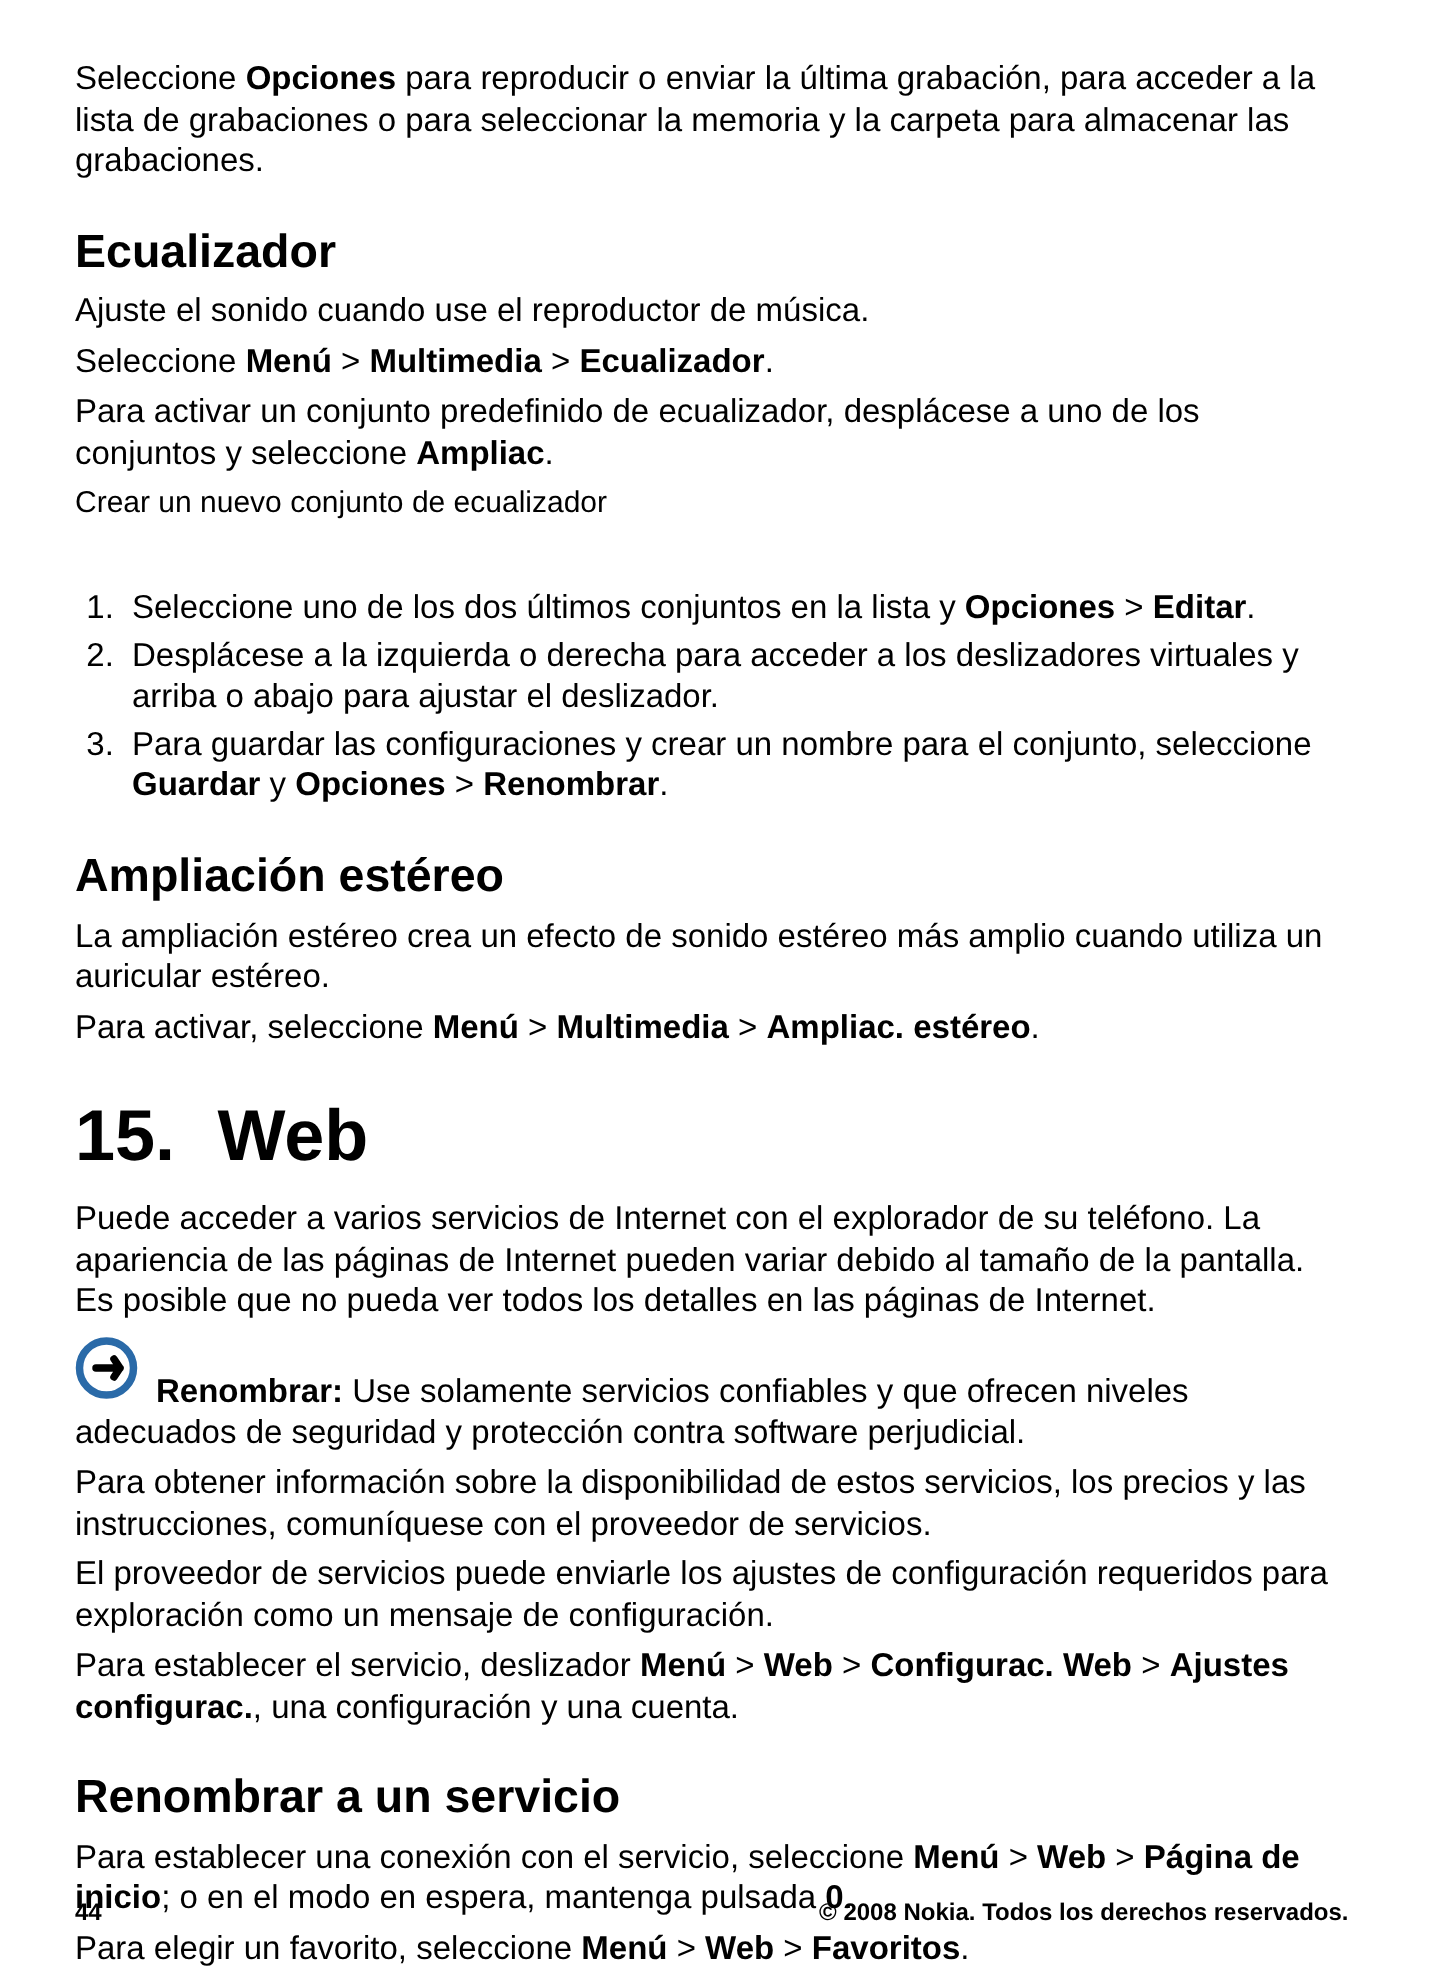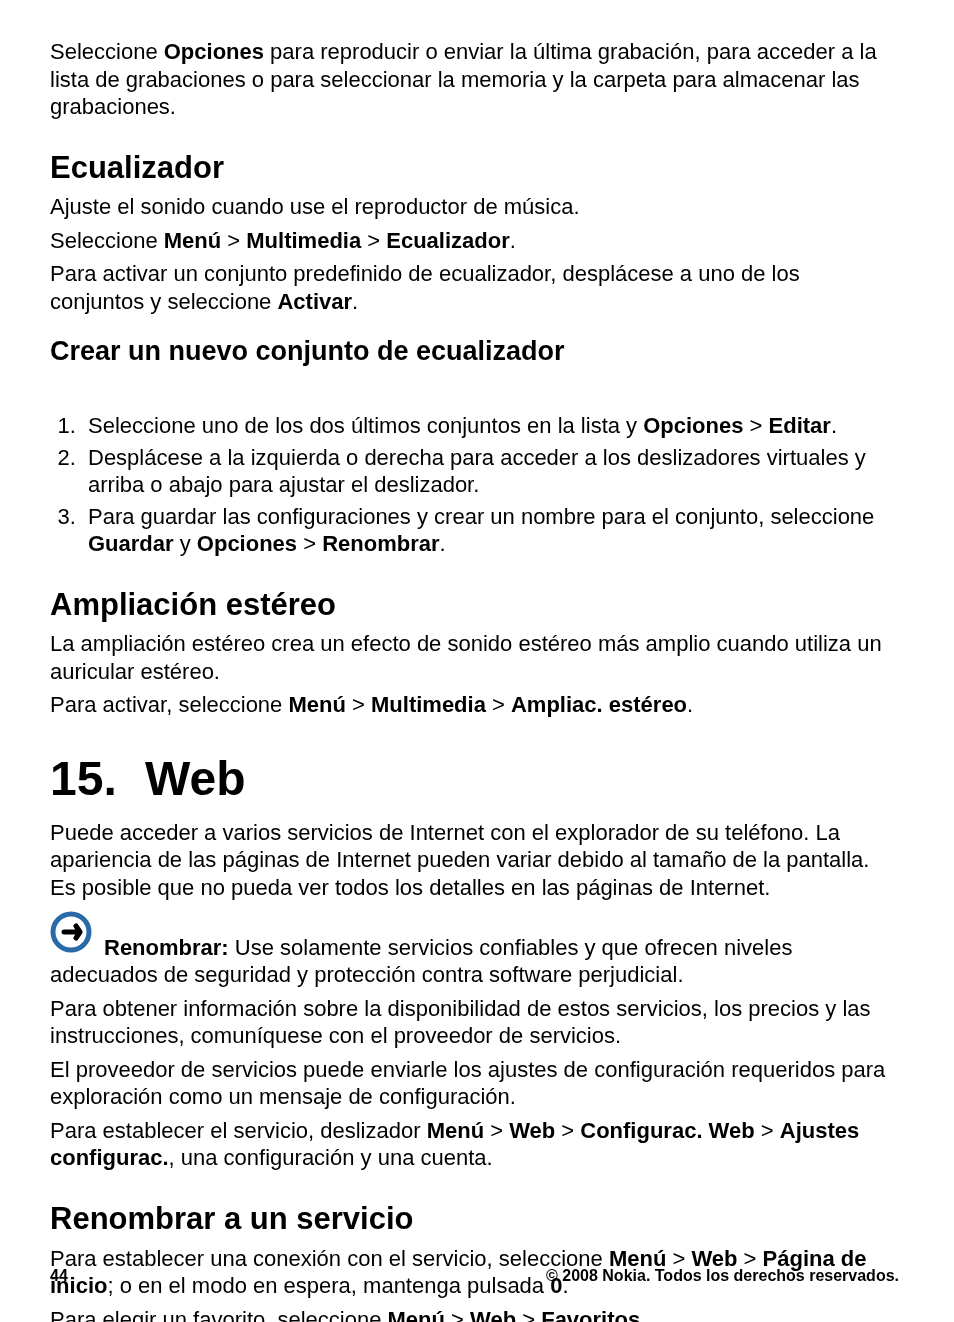--- a/index.html
+++ b/index.html
@@ -21,23 +21,23 @@
     p {
       margin-bottom: 6px;
     }
     h2 {
       font-size: 31px;
       font-weight: bold;
       margin-top: 28px;
       margin-bottom: 6px;
     }
     h3 {
-      font-size: 27px;
-      font-weight: bold;
-      margin-top: 20px;
+      font-size: 20px;
+      font-weight: normal;
+      margin-top: 8px;
       margin-bottom: 4px;
     }
     h1.chapter {
       font-size: 48px;
       font-weight: bold;
       margin-top: 30px;
       margin-bottom: 10px;
     }
     ol {
       list-style-position: outside;
@@ -80,21 +80,21 @@
 
 <h2>Ecualizador</h2>
 
 <p>Ajuste el sonido cuando use el reproductor de música.</p>
 
 <p>
   <span>Seleccione </span><b>Menú</b><span> &gt; </span><b>Multimedia</b><span> &gt; </span><b>Ecualizador</b><span>.</span>
 </p>
 
 <p>
-  <span>Para activar un conjunto predefinido de ecualizador, desplácese a uno de los conjuntos y seleccione </span><b>Activar</b><span>.</span>
+  <span>Para activar un conjunto predefinido de ecualizador, desplácese a uno de los conjuntos y seleccione </span><b>Ampliac</b><span>.</span>
 </p>
 
 <h3>Crear un nuevo conjunto de ecualizador</h3>
 
 <ol>
   <li>
     <span>Seleccione uno de los dos últimos conjuntos en la lista y </span><b>Opciones</b><span> &gt; </span><b>Editar</b><span>.</span>
   </li>
   <li>Desplácese a la izquierda o derecha para acceder a los deslizadores virtuales y arriba o abajo para ajustar el deslizador.</li>
   <li>

